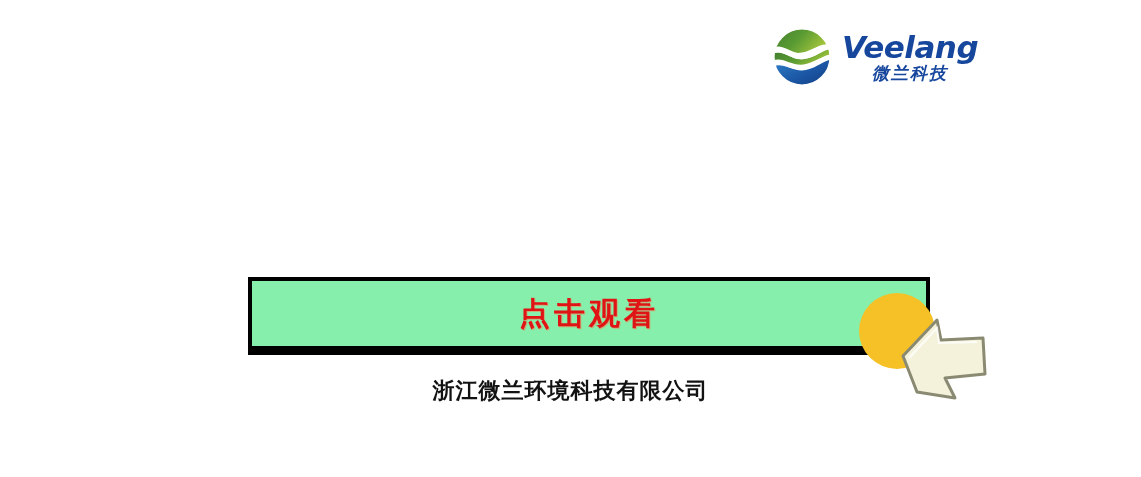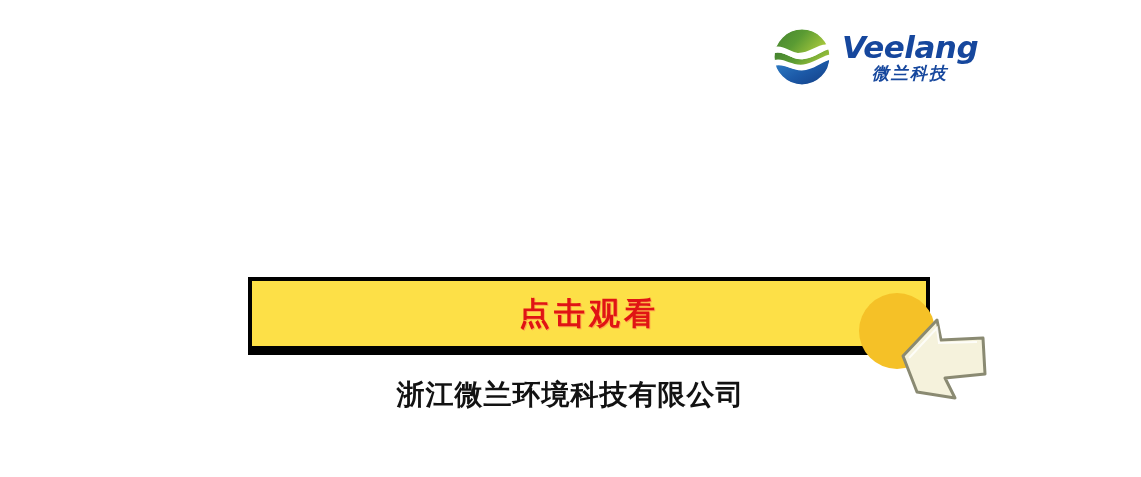--- a/index.html
+++ b/index.html
@@ -89,21 +89,21 @@
   .title-line-2 { letter-spacing: 9px; }
 
   
   .click-box {
     position: absolute;
     left: 248px;
     top: 277px;
     width: 682px;
     height: 78px;
     box-sizing: border-box;
-    background: #fde047;
+    background: #86efac;
     border-top: 4px solid #000000;
     border-left: 4px solid #000000;
     border-right: 4px solid #000000;
     border-bottom: 9px solid #000000;
     display: flex;
     align-items: center;
     justify-content: center;
   }
   .click-label {
     font-family: "DejaVu Sans", "Liberation Sans", sans-serif;
@@ -136,21 +136,21 @@
   }
 
   
   .footer-company {
     position: absolute;
     left: 0;
     top: 376px;
     width: 1141px;
     text-align: center;
     font-family: "DejaVu Sans", "Liberation Sans", sans-serif;
-    font-size: 28px;
+    font-size: 22px;
     font-weight: bold;
     color: #121212;
     letter-spacing: 1px;
     white-space: nowrap;
   }
 </style>
 </head>
 <body>
 
 <div id="slide">

